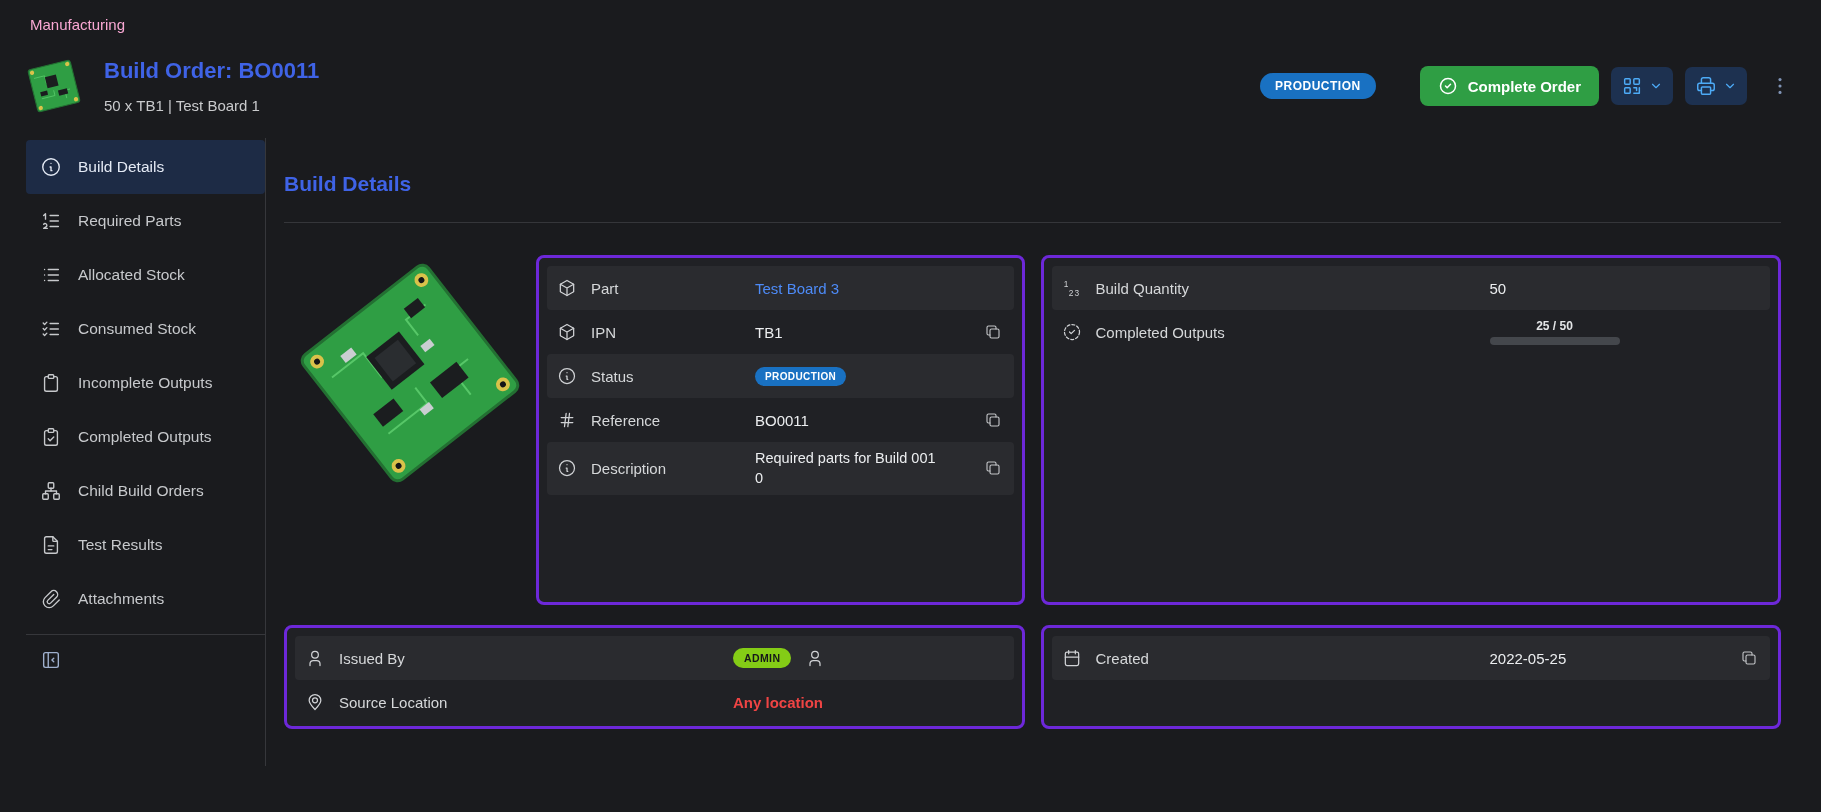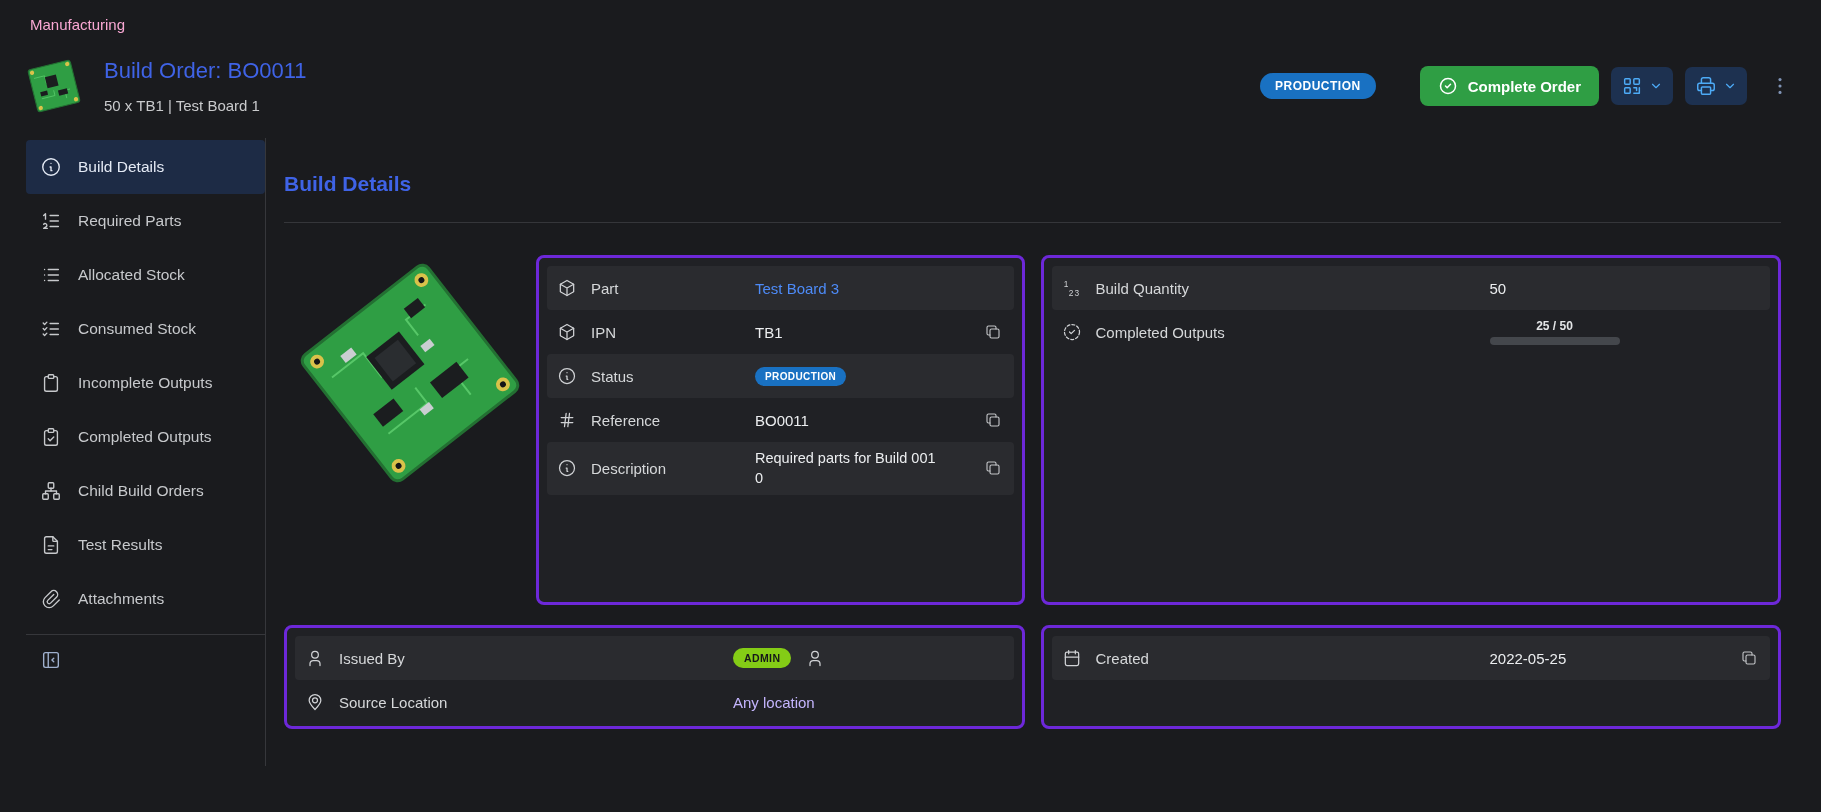--- a/index.html
+++ b/index.html
@@ -13,21 +13,21 @@
 
   
   .breadcrumb { padding:16px 30px 0; }
   .breadcrumb a { color:#f9a8d4; font-size:15px; text-decoration:none; cursor:pointer; }
 
   
   .header { margin:24px 26px 0; display:flex; align-items:center; }
   .thumb { width:56px; height:56px; display:flex; align-items:center; justify-content:center; cursor:pointer; }
   .thumb svg { transform:rotate(-14deg); }
   .titles { margin-left:22px; }
-  .page-title { font-size:22px; font-weight:400; color:#3f63e6; }
+  .page-title { font-size:22px; font-weight:700; color:#3f63e6; }
   .page-subtitle { margin-top:13px; font-size:15px; color:#c9cacc; }
   .header-actions { margin-left:auto; display:flex; align-items:center; gap:12px; }
   .status-pill {
     background:#1971c2; color:#fff; font-size:12px; font-weight:700; letter-spacing:.5px;
     padding:6px 15px; border-radius:14px; margin-right:32px;
   }
   .complete-btn {
     display:flex; align-items:center; gap:10px; border:none; cursor:pointer;
     background:#2f9e44; color:#fff; font-weight:700; font-size:15px;
     height:40px; padding:2px 18px; border-radius:8px; font-family:inherit;
@@ -67,21 +67,21 @@
   .ricon { color:#d0d2d5; flex-shrink:0; display:flex; }
   .rlabel { width:150px; flex-shrink:0; color:#d6d8da; }
   .rlabel.narrow { width:70px; }
   .rlabel-wide { width:380px; flex-shrink:0; color:#d6d8da; }
   .rvalue { color:#eceef0; }
   .link { color:#4d8bf8; text-decoration:none; cursor:pointer; }
   .desc-value { width:185px; word-break:break-all; line-height:1.4; font-size:14.5px; }
   .copy-btn { margin-left:auto; background:none; border:none; color:#c3c5c8; cursor:pointer; padding:2px; display:flex; }
   .mini-badge { background:#1971c2; color:#fff; font-size:10px; font-weight:700; letter-spacing:.4px; padding:4px 10px; border-radius:10px; }
   .admin-badge { background:#84cc16; color:#16171a; font-size:10.5px; font-weight:700; letter-spacing:.4px; padding:4px 11px; border-radius:11px; }
-  .red { color:#c4b5fd; }
+  .red { color:#ef4444;font-weight:bold; }
 
   .progress-wrap { width:130px; display:flex; flex-direction:column; align-items:center; gap:4px; }
   .progress-text { font-size:12px; color:#e3e5e7;font-weight:bold; }
   .progress-track { width:100%; height:8px; border-radius:4px; background:#44474c; overflow:hidden; }
   .progress-fill { height:100%; background:#e8590c; border-radius:4px 0 0 4px; }
 </style>
 </head>
 <body>
 
 <div class="page">

